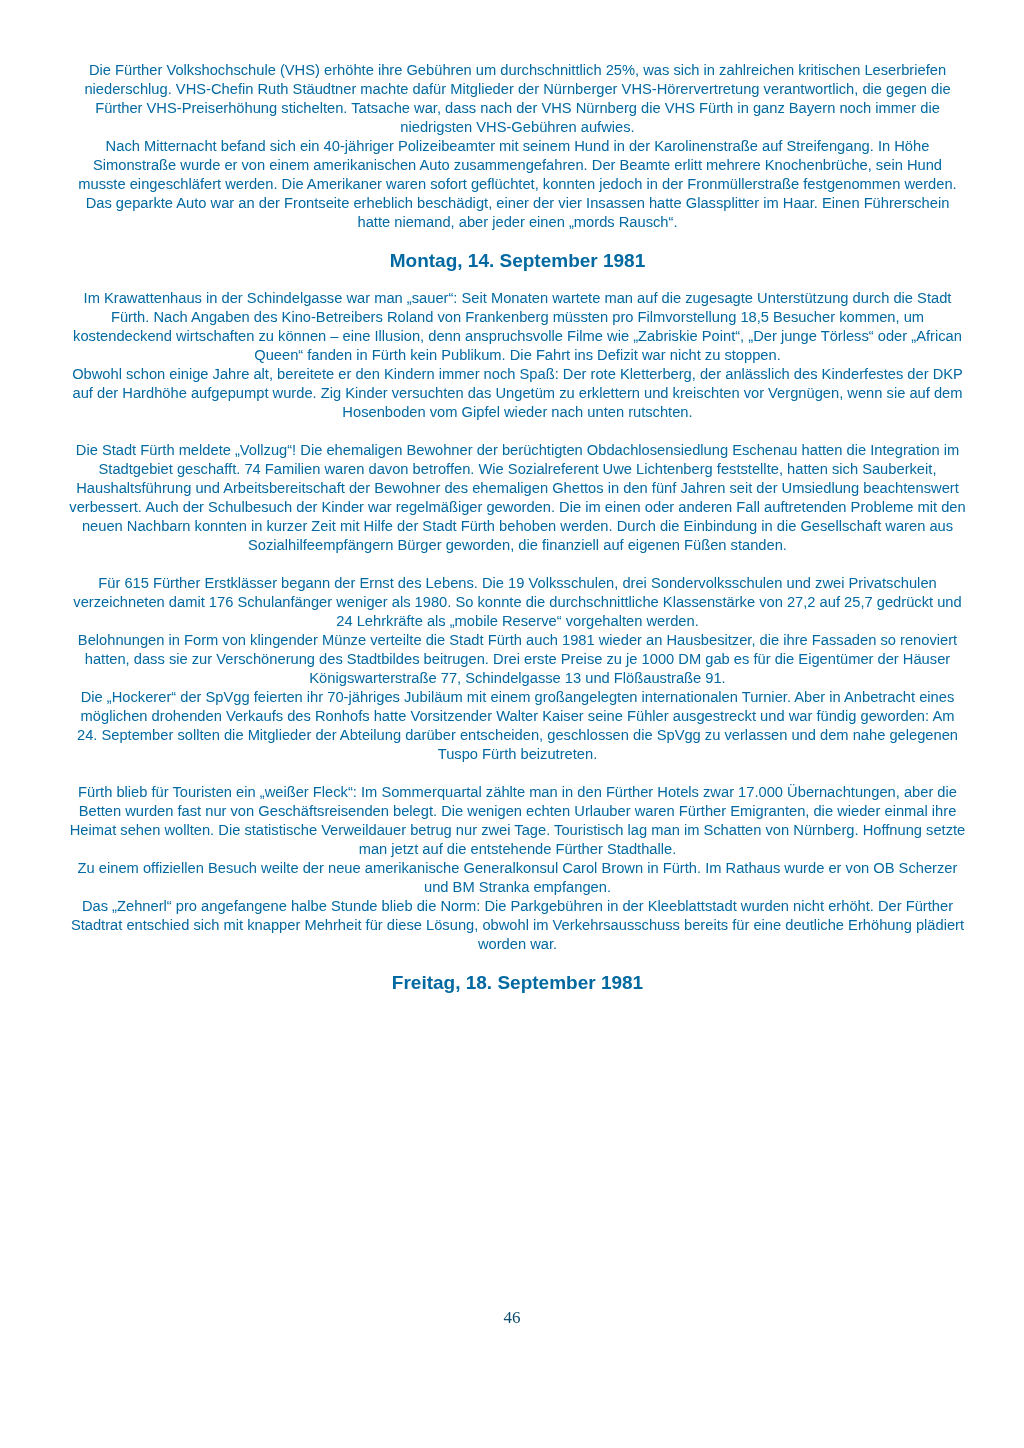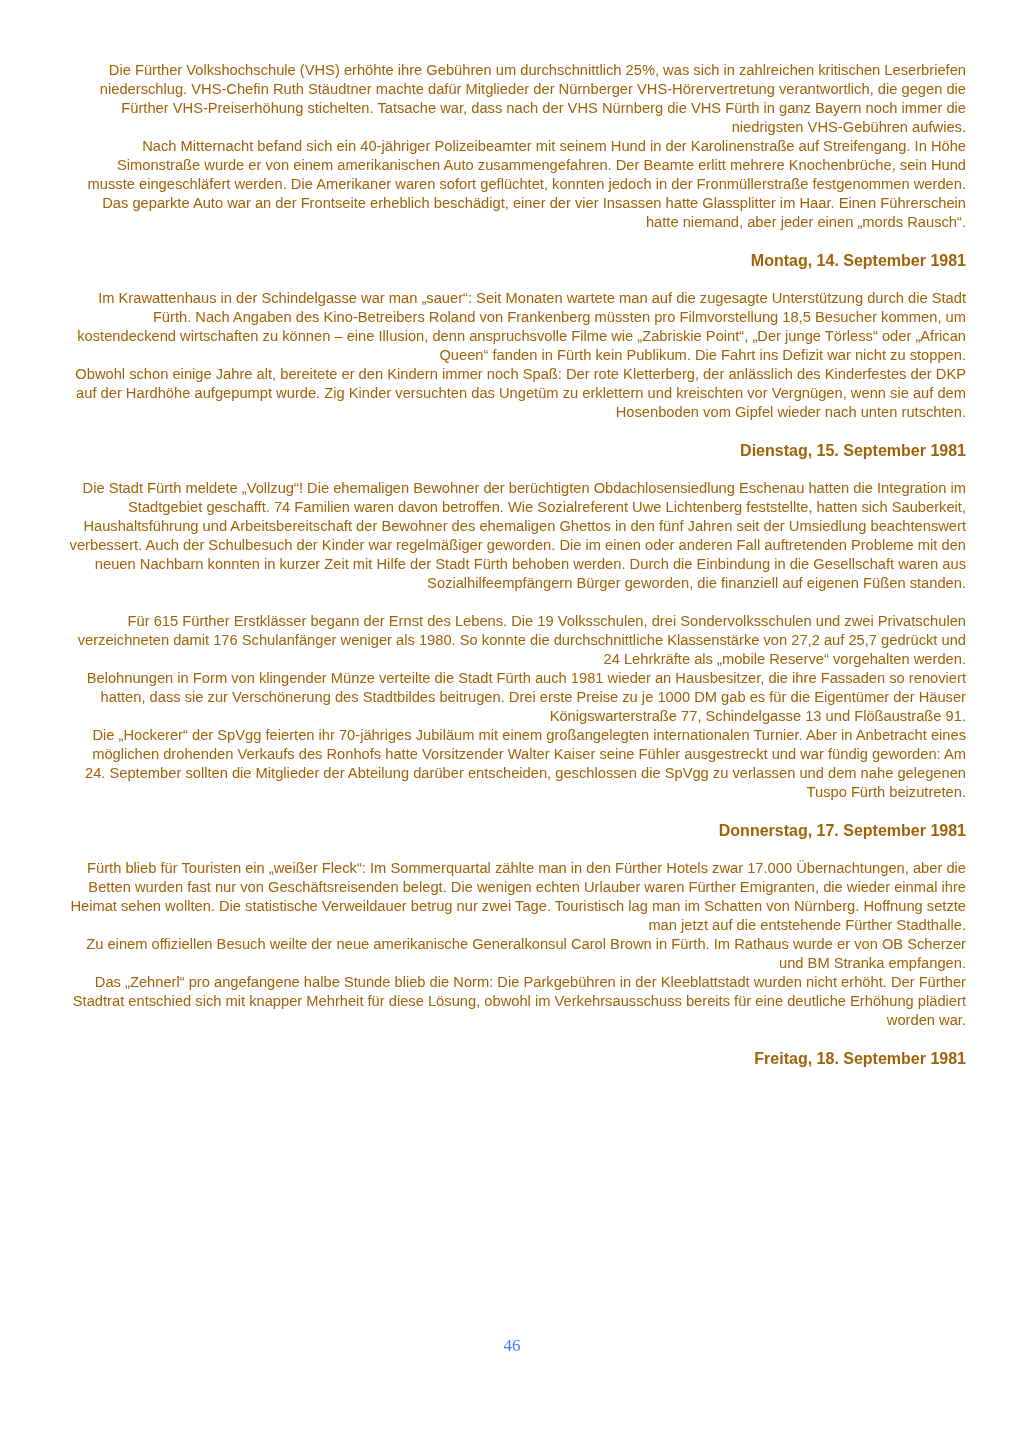--- a/index.html
+++ b/index.html
@@ -16,82 +16,80 @@
     overflow: hidden;
   }
   .content {
     position: absolute;
     left: 69px;
     top: 61px;
     width: 897px;
     font-family: "Liberation Sans", sans-serif;
     font-size: 14.7px;
     line-height: 19px;
-    text-align: right;
-    color: #a16207;
+    text-align: center;
+    color: #0369a1;
   }
   .block {
     margin: 0 0 19px 0;
   }
   .block p {
     margin: 0;
     padding: 0;
   }
   h2.heading {
     font-family: "Liberation Sans", sans-serif;
     font-weight: 700;
-    font-size: 16px;
+    font-size: 19px;
     line-height: 19px;
     margin: 0 0 19px 0;
     padding: 0;
   }
   .page-number {
     position: absolute;
-    top: 1336px;
+    top: 1308px;
     left: 0;
     width: 100%;
     text-align: center;
     font-family: "Liberation Serif", serif;
     font-size: 17px;
     line-height: 20px;
-    color: #3b82f6;
+    color: #0c4a6e;
   }
 </style>
 </head>
 <body>
 
 <div class="page">
   <div class="content">
 
     <div class="block">
       <p>Die Fürther Volkshochschule (VHS) erhöhte ihre Gebühren um durchschnittlich 25%, was sich in zahlreichen kritischen Leserbriefen niederschlug. VHS-Chefin Ruth Stäudtner machte dafür Mitglieder der Nürnberger VHS-Hörervertretung verantwortlich, die gegen die Fürther VHS-Preiserhöhung stichelten. Tatsache war, dass nach der VHS Nürnberg die VHS Fürth in ganz Bayern noch immer die niedrigsten VHS-Gebühren aufwies.</p>
       <p>Nach Mitternacht befand sich ein 40-jähriger Polizeibeamter mit seinem Hund in der Karolinenstraße auf Streifengang. In Höhe Simonstraße wurde er von einem amerikanischen Auto zusammengefahren. Der Beamte erlitt mehrere Knochenbrüche, sein Hund musste eingeschläfert werden. Die Amerikaner waren sofort geflüchtet, konnten jedoch in der Fronmüllerstraße festgenommen werden. Das geparkte Auto war an der Frontseite erheblich beschädigt, einer der vier Insassen hatte Glassplitter im Haar. Einen Führerschein hatte niemand, aber jeder einen „mords Rausch“.</p>
     </div>
 
     <h2 class="heading">Montag, 14. September 1981</h2>
 
     <div class="block">
       <p>Im Krawattenhaus in der Schindelgasse war man „sauer“: Seit Monaten wartete man auf die zugesagte Unterstützung durch die Stadt Fürth. Nach Angaben des Kino-Betreibers Roland von Frankenberg müssten pro Filmvorstellung 18,5 Besucher kommen, um kostendeckend wirtschaften zu können – eine Illusion, denn anspruchsvolle Filme wie „Zabriskie Point“, „Der junge Törless“ oder „African Queen“ fanden in Fürth kein Publikum. Die Fahrt ins Defizit war nicht zu stoppen.</p>
       <p>Obwohl schon einige Jahre alt, bereitete er den Kindern immer noch Spaß: Der rote Kletterberg, der anlässlich des Kinderfestes der DKP auf der Hardhöhe aufgepumpt wurde. Zig Kinder versuchten das Ungetüm zu erklettern und kreischten vor Vergnügen, wenn sie auf dem Hosenboden vom Gipfel wieder nach unten rutschten.</p>
     </div>
 
-    <h2 class="heading">Dienstag, 15. September 1981</h2>
 
     <div class="block">
       <p>Die Stadt Fürth meldete „Vollzug“! Die ehemaligen Bewohner der berüchtigten Obdachlosensiedlung Eschenau hatten die Integration im Stadtgebiet geschafft. 74 Familien waren davon betroffen. Wie Sozialreferent Uwe Lichtenberg feststellte, hatten sich Sauberkeit, Haushaltsführung und Arbeitsbereitschaft der Bewohner des ehemaligen Ghettos in den fünf Jahren seit der Umsiedlung beachtenswert verbessert. Auch der Schulbesuch der Kinder war regelmäßiger geworden. Die im einen oder anderen Fall auftretenden Probleme mit den neuen Nachbarn konnten in kurzer Zeit mit Hilfe der Stadt Fürth behoben werden. Durch die Einbindung in die Gesellschaft waren aus Sozialhilfeempfängern Bürger geworden, die finanziell auf eigenen Füßen standen.</p>
     </div>
 
 
     <div class="block">
       <p>Für 615 Fürther Erstklässer begann der Ernst des Lebens. Die 19 Volksschulen, drei Sondervolksschulen und zwei Privatschulen verzeichneten damit 176 Schulanfänger weniger als 1980. So konnte die durchschnittliche Klassenstärke von 27,2 auf 25,7 gedrückt und 24 Lehrkräfte als „mobile Reserve“ vorgehalten werden.</p>
       <p>Belohnungen in Form von klingender Münze verteilte die Stadt Fürth auch 1981 wieder an Hausbesitzer, die ihre Fassaden so renoviert hatten, dass sie zur Verschönerung des Stadtbildes beitrugen. Drei erste Preise zu je 1000 DM gab es für die Eigentümer der Häuser Königswarterstraße 77, Schindelgasse 13 und Flößaustraße 91.</p>
       <p>Die „Hockerer“ der SpVgg feierten ihr 70-jähriges Jubiläum mit einem großangelegten internationalen Turnier. Aber in Anbetracht eines möglichen drohenden Verkaufs des Ronhofs hatte Vorsitzender Walter Kaiser seine Fühler ausgestreckt und war fündig geworden: Am 24. September sollten die Mitglieder der Abteilung darüber entscheiden, geschlossen die SpVgg zu verlassen und dem nahe gelegenen Tuspo Fürth beizutreten.</p>
     </div>
 
-    <h2 class="heading">Donnerstag, 17. September 1981</h2>
 
     <div class="block">
       <p>Fürth blieb für Touristen ein „weißer Fleck“: Im Sommerquartal zählte man in den Fürther Hotels zwar 17.000 Übernachtungen, aber die Betten wurden fast nur von Geschäftsreisenden belegt. Die wenigen echten Urlauber waren Fürther Emigranten, die wieder einmal ihre Heimat sehen wollten. Die statistische Verweildauer betrug nur zwei Tage. Touristisch lag man im Schatten von Nürnberg. Hoffnung setzte man jetzt auf die entstehende Fürther Stadthalle.</p>
       <p>Zu einem offiziellen Besuch weilte der neue amerikanische Generalkonsul Carol Brown in Fürth. Im Rathaus wurde er von OB Scherzer und BM Stranka empfangen.</p>
       <p>Das „Zehnerl“ pro angefangene halbe Stunde blieb die Norm: Die Parkgebühren in der Kleeblattstadt wurden nicht erhöht. Der Fürther Stadtrat entschied sich mit knapper Mehrheit für diese Lösung, obwohl im Verkehrsausschuss bereits für eine deutliche Erhöhung plädiert worden war.</p>
     </div>
 
     <h2 class="heading">Freitag, 18. September 1981</h2>
 
 

